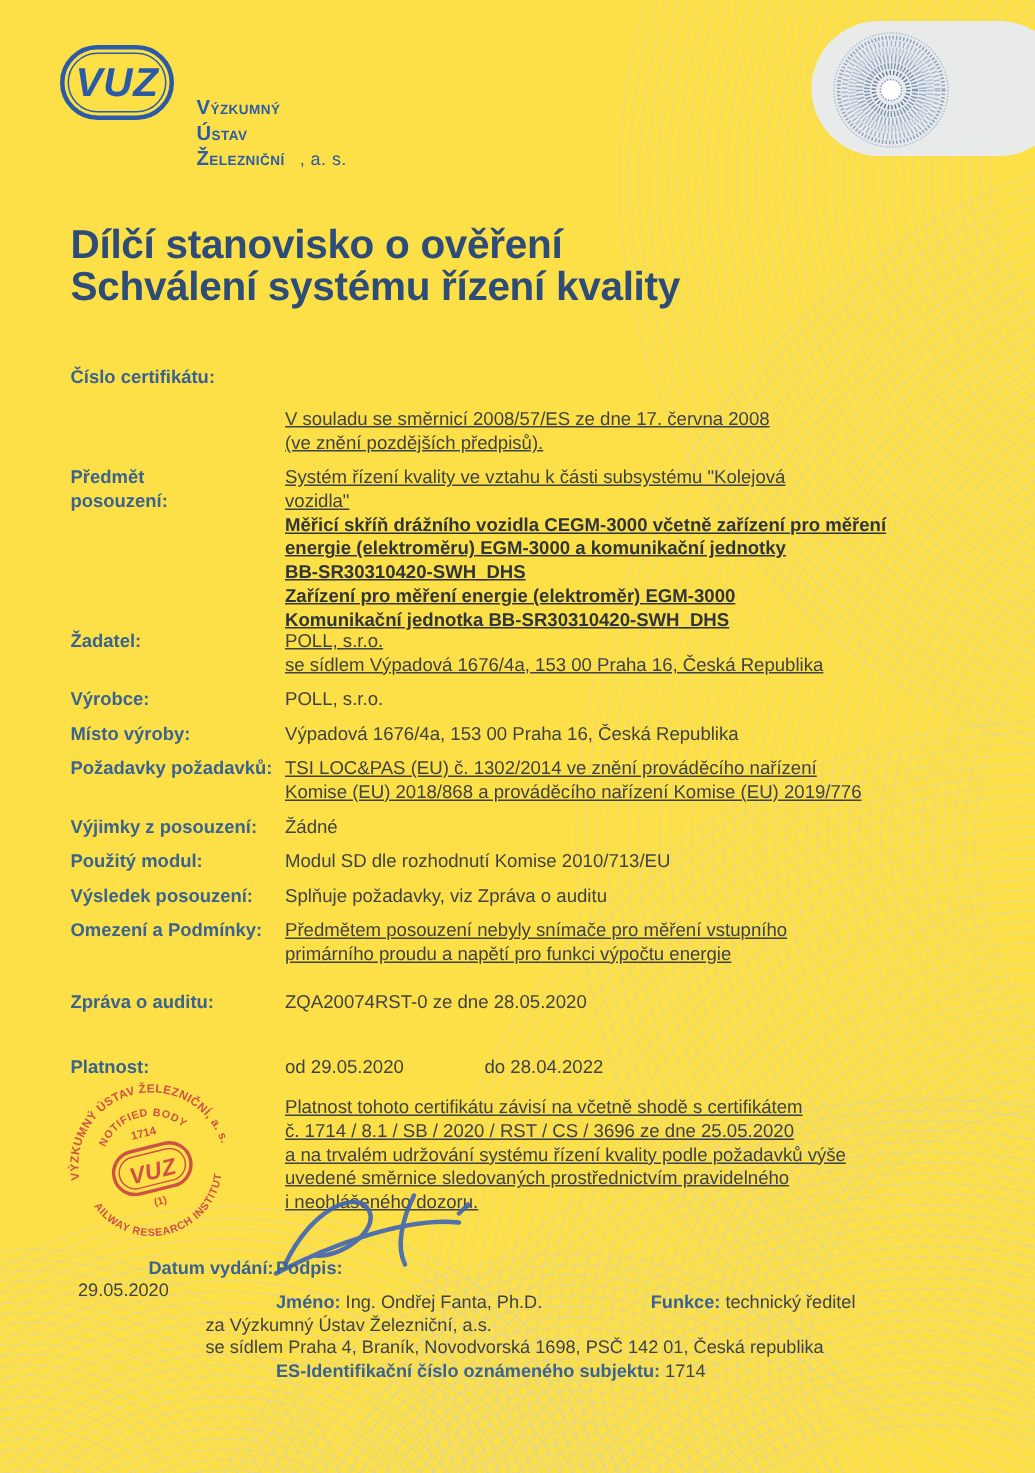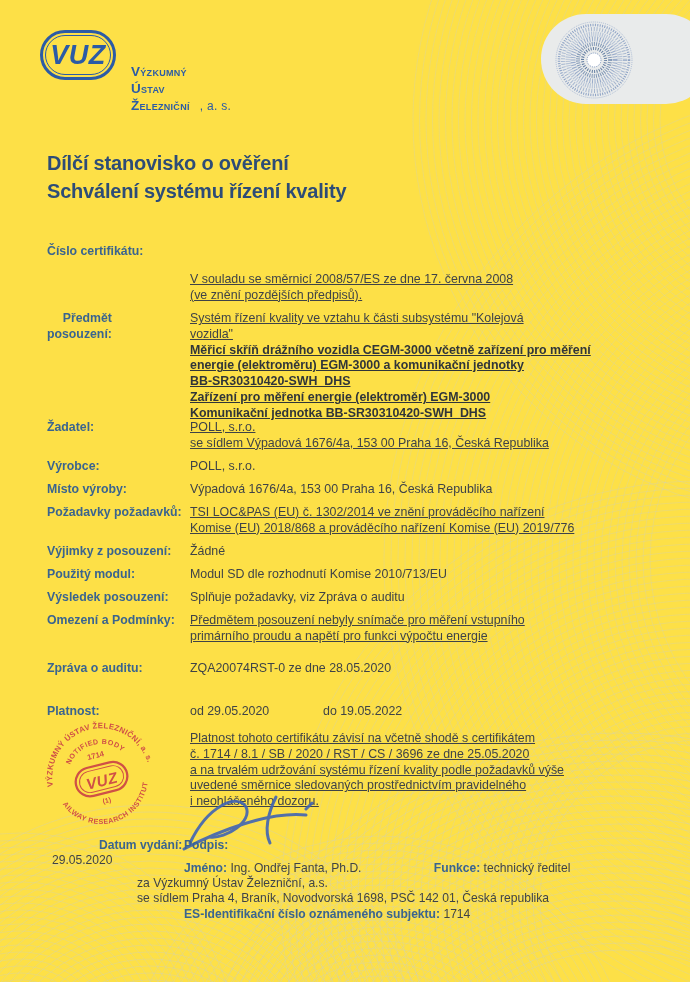--- a/index.html
+++ b/index.html
@@ -23,25 +23,25 @@
   
   .logo-oval{position:absolute;left:40px;top:30px;width:76px;height:50px;
     border:3px solid var(--logoblue);border-radius:27px;
     display:flex;align-items:center;justify-content:center;box-sizing:border-box;}
   .logo-oval-inner{position:absolute;inset:2px;border:1.5px solid var(--logoblue);border-radius:22px;}
   .logo-mark{font-style:italic;font-weight:700;font-size:27px;color:var(--logoblue);letter-spacing:.5px;line-height:1;}
   .logo-name{position:absolute;left:131px;top:31px;color:var(--logoblue);
     font-variant:small-caps;font-weight:700;font-size:13.5px;line-height:17px;letter-spacing:.3px;margin-top:32px;}
   .logo-name .suffix{font-variant:normal;font-weight:400;font-size:12px;padding-left:10px;}
 
-  .doc-title{position:absolute;left:47px;top:149px;font-size:20px;line-height:28px;
+  .doc-title{position:absolute;left:47px;top:149px;font-size:27px;line-height:28px;
     font-weight:700;color:var(--navy);letter-spacing:-.2px;}
 
   .lbl{position:absolute;left:47px;color:var(--label);font-weight:700;font-size:12.3px;
-    line-height:15.8px;white-space:nowrap;text-align:right;}
+    line-height:15.8px;white-space:nowrap;}
   .val{position:absolute;left:190px;font-size:12.4px;line-height:15.8px;white-space:nowrap;color:var(--body);}
   .val .ln{white-space:nowrap;text-decoration:underline;}
   .val .b{font-weight:700;color:var(--boldtxt);}
   .cert-no{position:absolute;left:190px;top:236px;font-size:18.5px;font-weight:700;color:var(--navy);white-space:nowrap;}
 
   .stamp{position:absolute;left:40px;top:716px;width:122px;height:122px;}
   .sig-svg{position:absolute;left:178px;top:791px;width:150px;height:62px;}
 
   .small{font-size:12.1px;line-height:15.1px;}
   .blue-lbl{color:var(--label);font-weight:700;padding-left:47px;}
@@ -357,21 +357,21 @@
     <div class="val" style="top:613px">
       <div class="ln">Předmětem posouzení nebyly snímače pro měření vstupního</div>
       <div class="ln">primárního proudu a napětí pro funkci výpočtu energie</div>
     </div>
 
     <div class="lbl" style="top:661px">Zpráva o auditu:</div>
     <div class="val" style="top:661px">ZQA20074RST-0 ze dne 28.05.2020</div>
 
     <div class="lbl" style="top:704px">Platnost:</div>
     <div class="val" style="top:704px">od 29.05.2020</div>
-    <div class="val" style="top:704px;left:323px">do 19.05.2022</div>
+    <div class="val" style="top:704px;left:323px">do 28.04.2022</div>
     <div class="val" style="top:731px">
       <div class="ln">Platnost tohoto certifikátu závisí na včetně shodě s certifikátem</div>
       <div class="ln">č. 1714 / 8.1 / SB / 2020 / RST / CS / 3696 ze dne 25.05.2020</div>
       <div class="ln">a na trvalém udržování systému řízení kvality podle požadavků výše</div>
       <div class="ln">uvedené směrnice sledovaných prostřednictvím pravidelného</div>
       <div class="ln">i neohlášeného dozoru.</div>
     </div>
 
     <svg class="stamp" viewBox="0 0 140 140">
       <defs>

